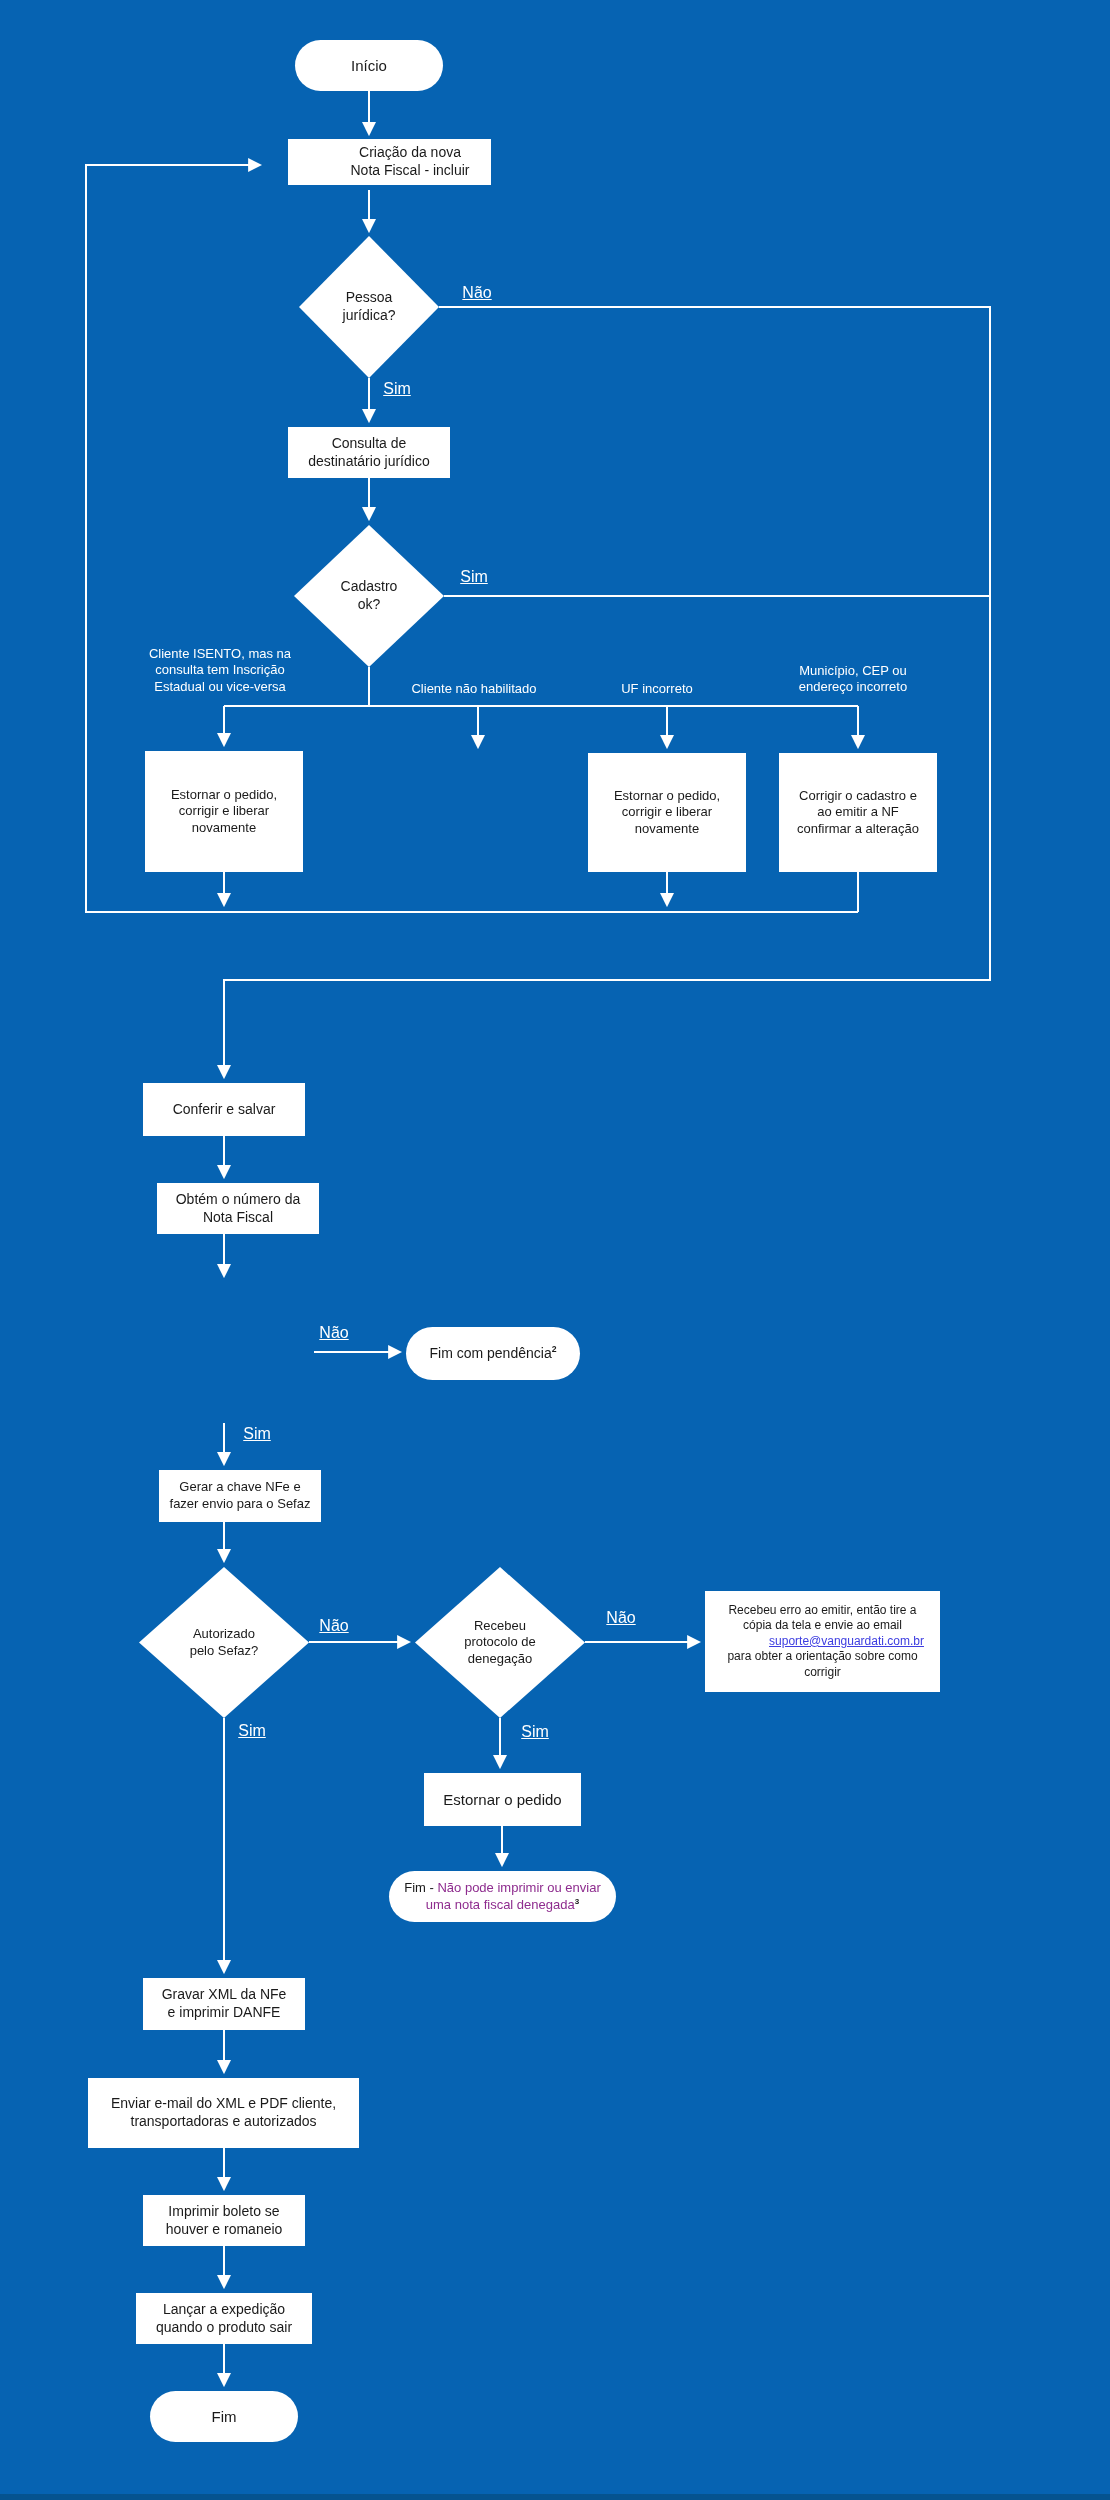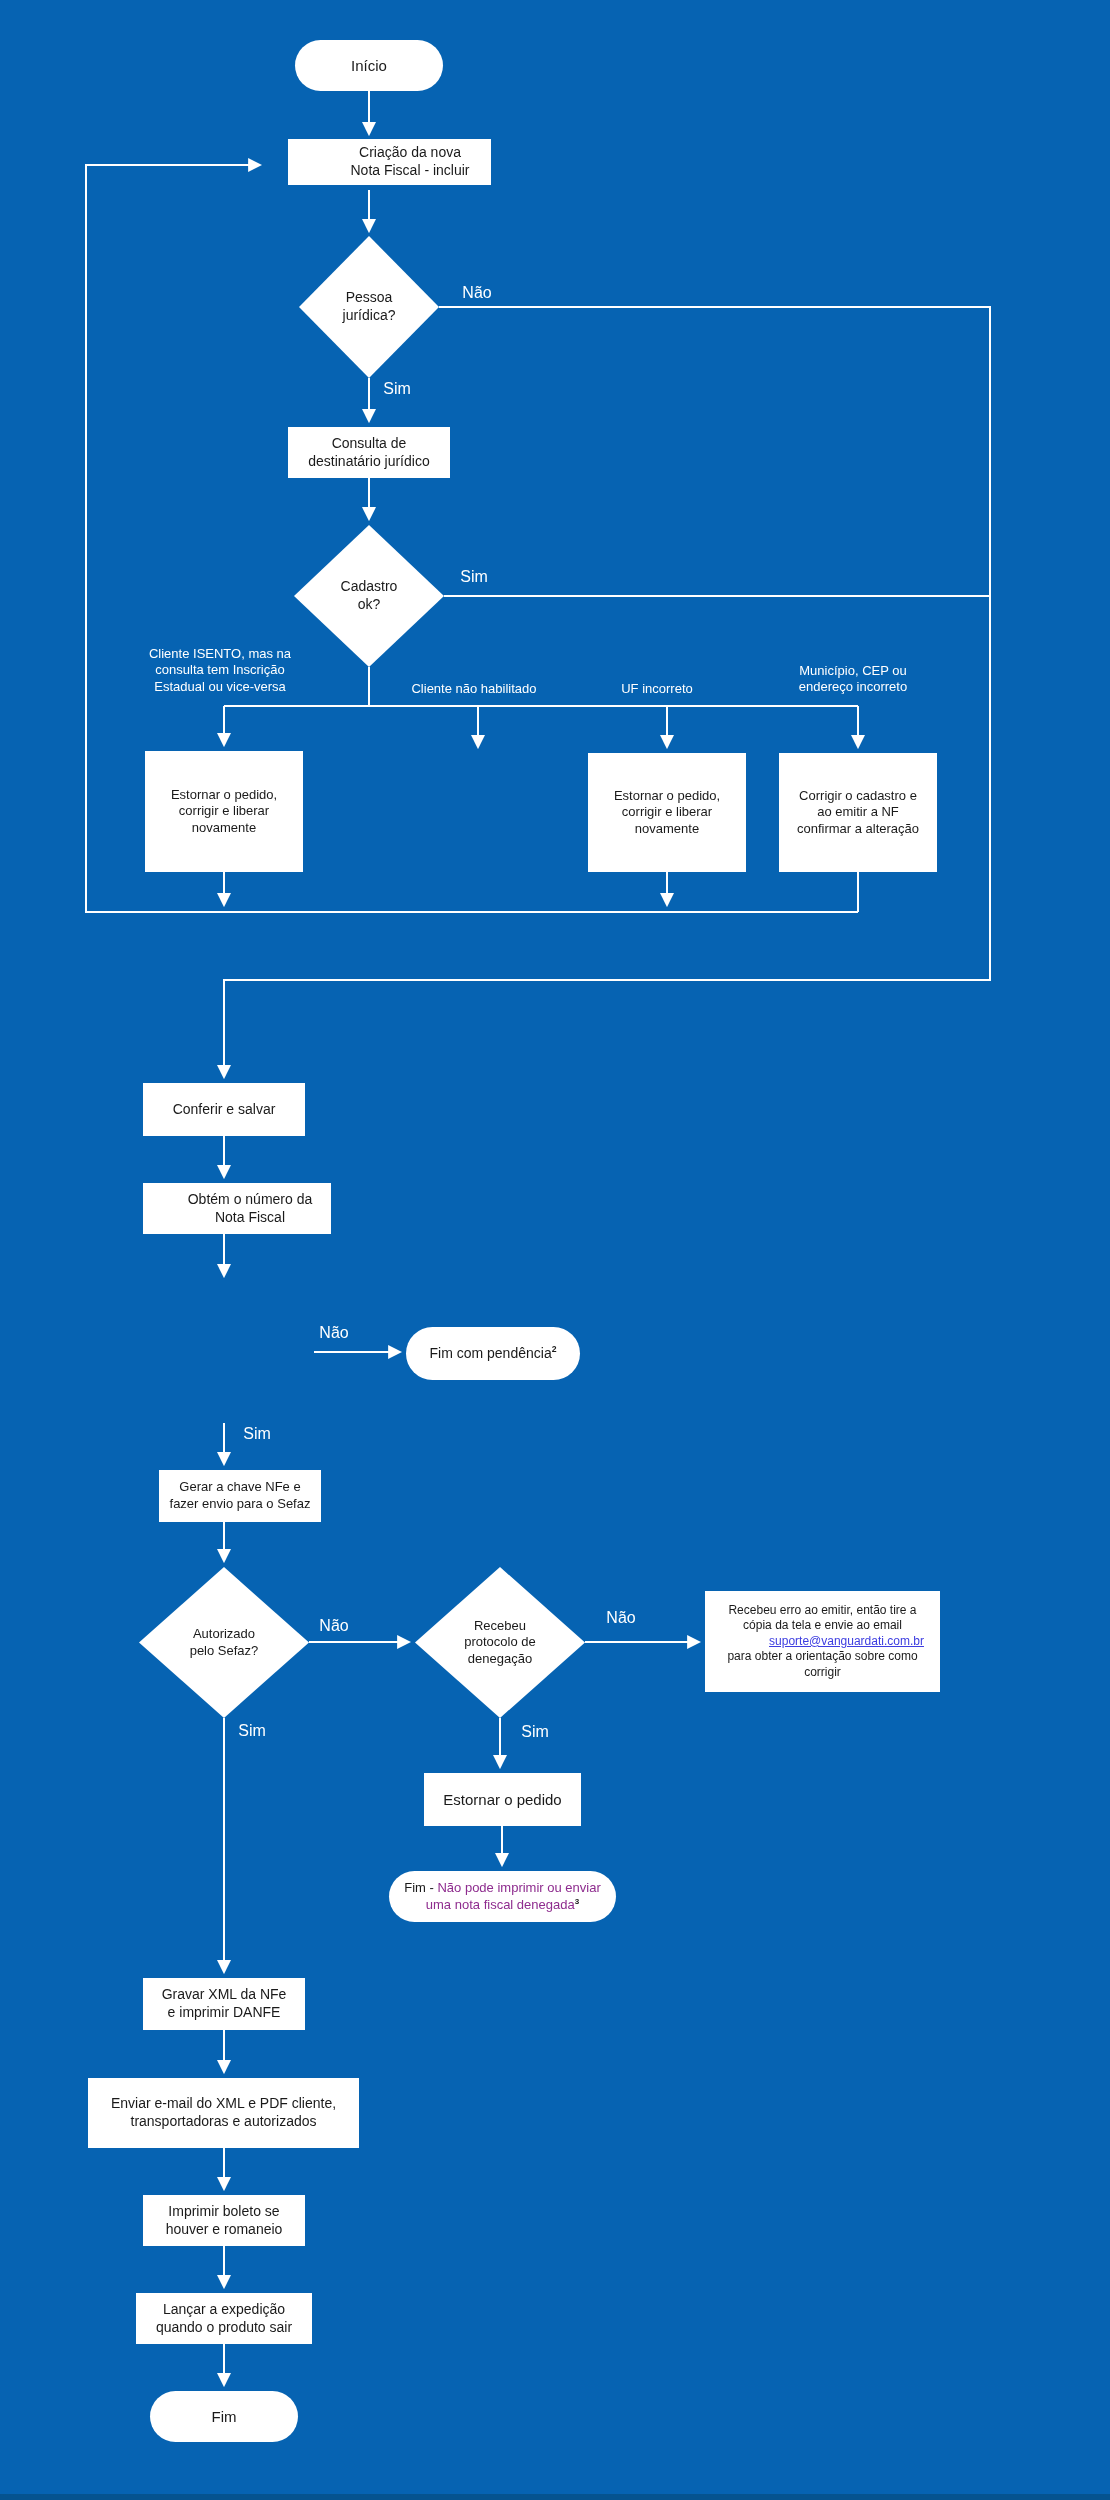--- a/index.html
+++ b/index.html
@@ -5,21 +5,21 @@
   html,body{margin:0;padding:0;}
   body{font-family:"Liberation Sans",sans-serif;}
   #canvas{position:relative;width:1110px;height:2500px;overflow:hidden;}
   .node{position:absolute;display:flex;align-items:center;justify-content:center;
         text-align:center;background:#fff;color:#1a1a1a;white-space:pre-line;
         line-height:1.28;font-family:"Liberation Sans",sans-serif;}
   .terminator{border-radius:27px;white-space:normal;}
   .diamond{clip-path:polygon(50% 0,100% 50%,50% 100%,0 50%);background:#fff;}
   .lbl{position:absolute;color:#fff;transform:translateX(-50%);text-align:center;
        white-space:pre-line;line-height:1.25;}
-  .fs16{font-size:16px;} .fs15{font-size:15px;} .fs14{font-size:14px;}
+  .fs16{font-size:16px;text-decoration:underline;} .fs15{font-size:15px;} .fs14{font-size:14px;}
   .fs13{font-size:13px;} .fs12{font-size:12px;}
   .sup{font-size:.62em;font-weight:bold;vertical-align:super;line-height:0;}
   .purple{color:#8e2c8e;}
   .wrapnorm{white-space:normal;padding:0 12px;}
   a.maillink{color:#3d3de0;text-decoration:underline;cursor:pointer;margin-left:48px;}
   svg.wires{position:absolute;left:0;top:0;}
   .botstrip{position:absolute;left:0;top:2494px;width:1110px;height:6px;}
 </style>
 </head>
 <body>
@@ -88,21 +88,21 @@
   <div class="node fs13" style="left:588px;top:753px;width:158px;height:119px;">Estornar o pedido,
 corrigir e liberar
 novamente</div>
 
   <div class="node fs13" style="left:779px;top:753px;width:158px;height:119px;">Corrigir o cadastro e
 ao emitir a NF
 confirmar a alteração</div>
 
   <div class="node fs14" style="left:143px;top:1083px;width:162px;height:53px;">Conferir e salvar</div>
 
-  <div class="node fs14" style="left:143px;top:1183px;width:162px;height:51px;padding-left:26px;">Obtém o número da
+  <div class="node fs14" style="left:157px;top:1183px;width:162px;height:51px;">Obtém o número da
 Nota Fiscal</div>
 
 
   <div class="node terminator fs14" style="left:406px;top:1327px;width:174px;height:53px;">
     <span>
       <span>Fim com pendência</span><sup class="sup">2</sup>
     </span>
   </div>
 
   <div class="node fs13" style="left:143px;top:1470px;width:162px;height:52px;margin-left:16px;">Gerar a chave NFe e

